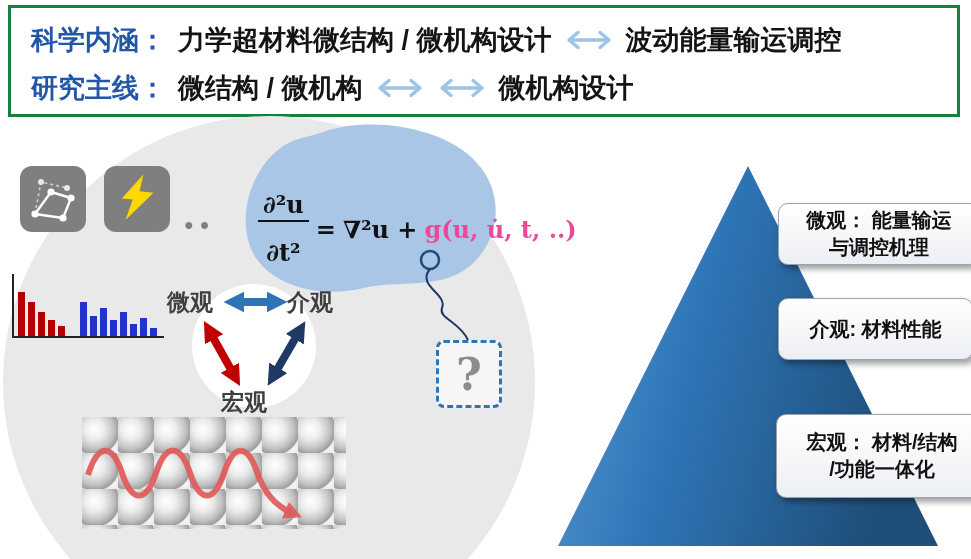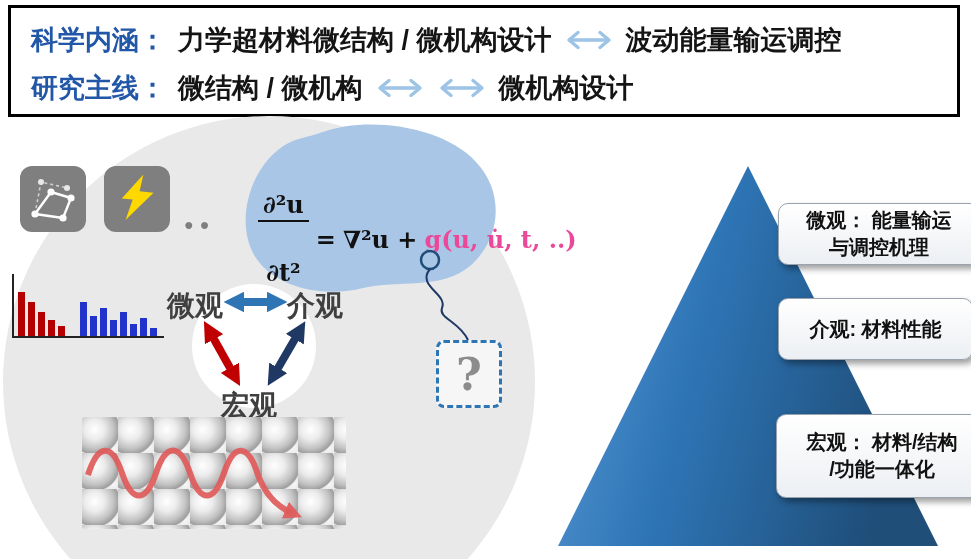--- a/index.html
+++ b/index.html
@@ -2,21 +2,21 @@
 <html><head>
 <meta charset="utf-8">
 <style>
   * { margin:0; padding:0; box-sizing:border-box; }
   body { background:#ffffff; font-family:"Liberation Sans", sans-serif; }
   .canvas { position:relative; width:971px; height:559px; background:#fff; overflow:hidden; }
   .abs { position:absolute; }
 
   
   .header-box { position:absolute; left:8px; top:5px; width:952px; height:112px;
-    border:3px solid #000000; background:#fff; padding:8px 0 0 20px; }
+    border:3px solid #15803d; background:#fff; padding:8px 0 0 20px; }
   .header-line { display:flex; align-items:center; gap:12px; height:48px; white-space:nowrap; }
   .hl-label { color:#2257a8; font-weight:bold; font-size:27px; }
   .hl-text  { color:#141414; font-weight:bold; font-size:27px; }
   .dbl-arrow { display:inline-flex; align-items:center; }
 
   
   .big-circle { position:absolute; left:3px; top:116px; width:532px; height:532px;
     border-radius:50%; background:#e9e9e9; }
 
   .tile { position:absolute; width:66px; height:66px; background:#7f7f7f; border-radius:12px;
@@ -29,30 +29,30 @@
   .mini-chart { position:absolute; left:12px; top:274px; width:152px; height:64px;
     border-left:2px solid #222; border-bottom:2px solid #222; display:flex; align-items:flex-end; }
   .bars { display:flex; align-items:flex-end; gap:3px; padding-left:4px; }
   .bar { width:7px; display:inline-block; }
   .bar-gap { width:9px; display:inline-block; }
 
   
   .blob-svg { left:228px; top:120px; }
   .formula { position:absolute; left:258px; top:192px; display:flex; align-items:center; gap:7px;
     font-family:"DejaVu Serif", serif; font-size:24px; font-weight:bold; color:#111; }
-  .frac { display:inline-flex; flex-direction:column; text-align:center; line-height:1.1;gap:28px; }
+  .frac { display:inline-flex; flex-direction:column; text-align:center; line-height:1.1; }
   .num { border-bottom:2px solid #111; padding:0 5px 2px; }
-  .den { padding-top:10px; }
+  .den { padding-top:18px; }
   .fred { color:#ec4899; }
 
   
   .triad-circle { position:absolute; left:192px; top:284px; width:124px; height:124px;
     background:#fff; border-radius:50%; }
   .triad-arrows { left:150px; top:268px; }
-  .triad-label { position:absolute; font-size:28px; font-weight:bold; color:#3f3f3f; }
+  .triad-label { position:absolute; font-size:23px; font-weight:bold; color:#3f3f3f; }
   .lbl-micro { left:167px; top:287px; }
   .lbl-meso  { left:287px; top:287px; }
   .lbl-macro { left:221px; top:387px; }
 
   
   .knot-svg { left:408px; top:244px; }
   .q-box { position:absolute; left:436px; top:340px; width:66px; height:68px;
     border:3px dashed #2e75b6; border-radius:8px; display:flex; align-items:center;
     justify-content:center; background:rgba(255,255,255,0.6); }
   .q-mark { font-family:"DejaVu Serif", serif; font-size:44px; font-weight:bold; color:#8c8c8c; }

